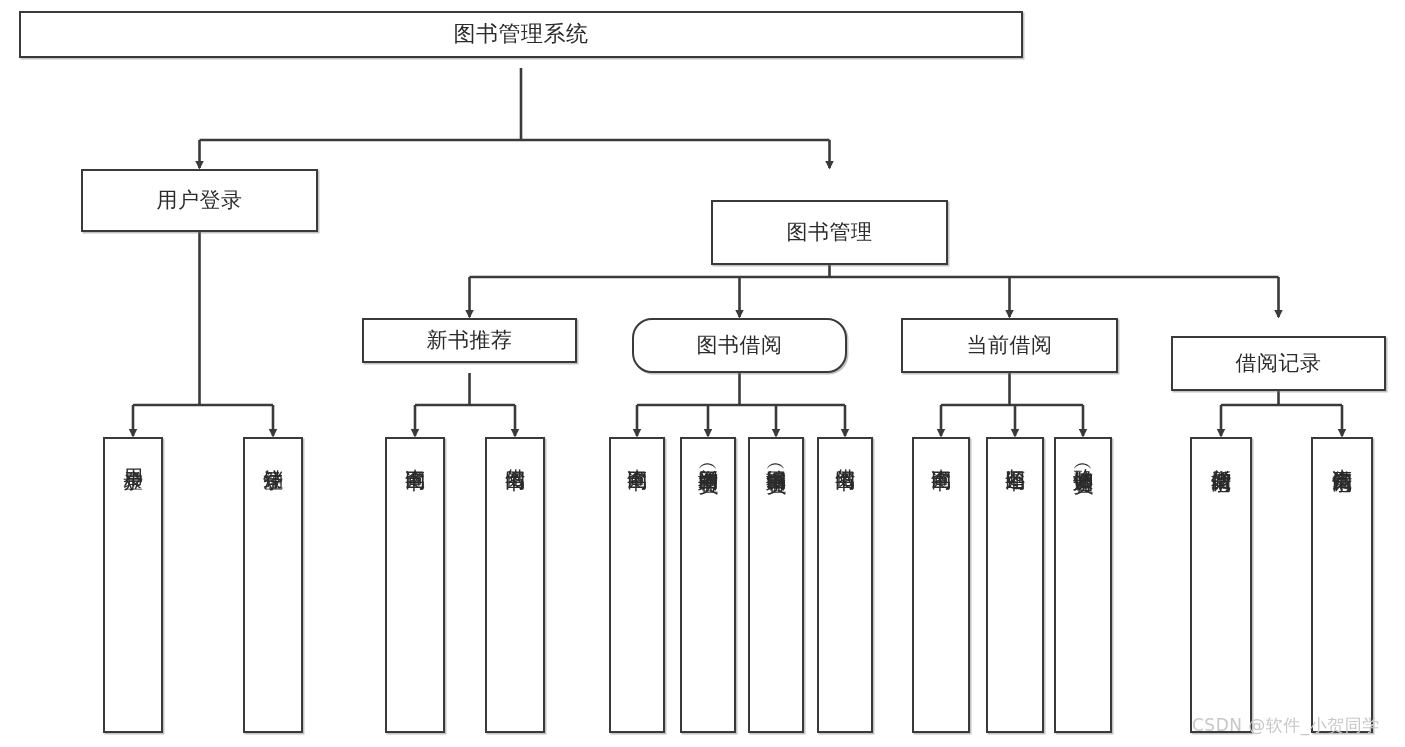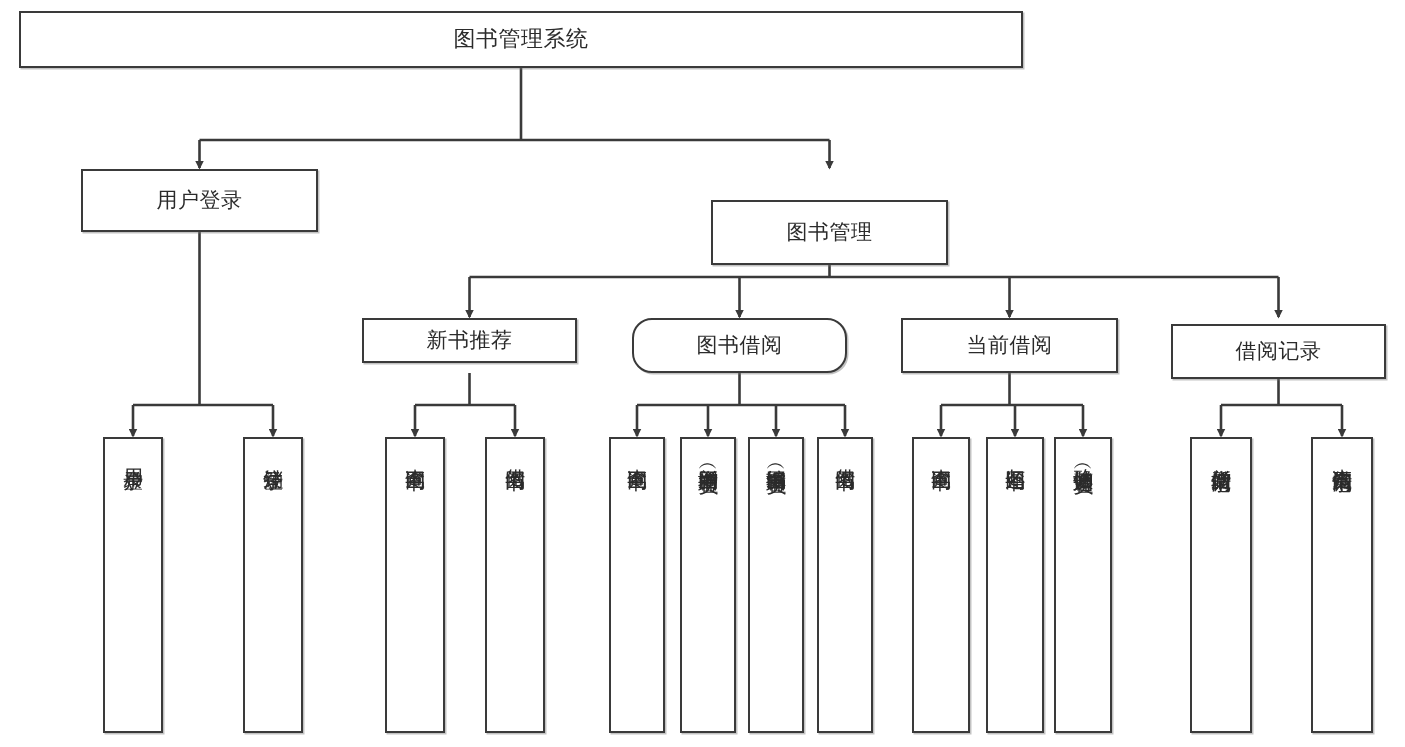--- a/index.html
+++ b/index.html
@@ -115,39 +115,39 @@
         <path d="M 1015 405 L 1015 436" marker-end="url(#arrow)"></path>
         <path d="M 1083 405 L 1083 436" marker-end="url(#arrow)"></path>
         <path d="M 1278.5 373 L 1278.5 405"></path>
         <path d="M 1221 405 L 1342 405"></path>
         <path d="M 1221 405 L 1221 436" marker-end="url(#arrow)"></path>
         <path d="M 1342 405 L 1342 436" marker-end="url(#arrow)"></path>
       </g>
   </svg>
 
   <div id="nodes">
-      <div class="node h root" style="left: 19px; top: 11px; width: 1004px; height: 57px;">
+      <div class="node h root" style="left: 19px; top: 11px; width: 1004px; height: 47px;">
         <span class="label">图书管理系统</span>
       </div>
       <div class="node h" style="left: 81px; top: 169px; width: 237px; height: 63px;">
         <span class="label">用户登录</span>
       </div>
       <div class="node h" style="left: 711px; top: 183px; width: 237px; height: 65px; margin-top: 17px;">
         <span class="label">图书管理</span>
       </div>
       <div class="node h" style="left: 362px; top: 318px; width: 215px; height: 45px;">
         <span class="label">新书推荐</span>
       </div>
       <div class="node h" style="left: 632px; top: 318px; width: 215px; height: 55px; border-radius: 20px;">
         <span class="label">图书借阅</span>
       </div>
       <div class="node h" style="left: 901px; top: 318px; width: 217px; height: 55px;">
         <span class="label">当前借阅</span>
       </div>
-      <div class="node h" style="left: 1171px; top: 324px; width: 215px; height: 55px;">
+      <div class="node h" style="left: 1171px; top: 336px; width: 215px; height: 55px;">
         <span class="label">借阅记录</span>
       </div>
       <div class="node v" style="left: 103px; top: 437px; width: 60px; height: 296px;">
         <span class="label">用户登录</span>
       </div>
       <div class="node v" style="left: 243px; top: 437px; width: 60px; height: 296px;">
         <span class="label">注销登录</span>
       </div>
       <div class="node v" style="left: 385px; top: 437px; width: 60px; height: 296px;">
         <span class="label">查询图书</span>
@@ -177,14 +177,15 @@
         <span class="label">确认归还（管理员）</span>
       </div>
       <div class="node v" style="left: 1190px; top: 437px; width: 62px; height: 296px;">
         <span class="label">新增借阅记录</span>
       </div>
       <div class="node v" style="left: 1311px; top: 437px; width: 62px; height: 296px;">
         <span class="label">查询借阅记录</span>
       </div>
     </div>
 
+  <div class="watermark" style="left: 1192px; top: 714px;">CSDN @软件_小贺同学</div>
 
 </div>
 
 </body></html>

